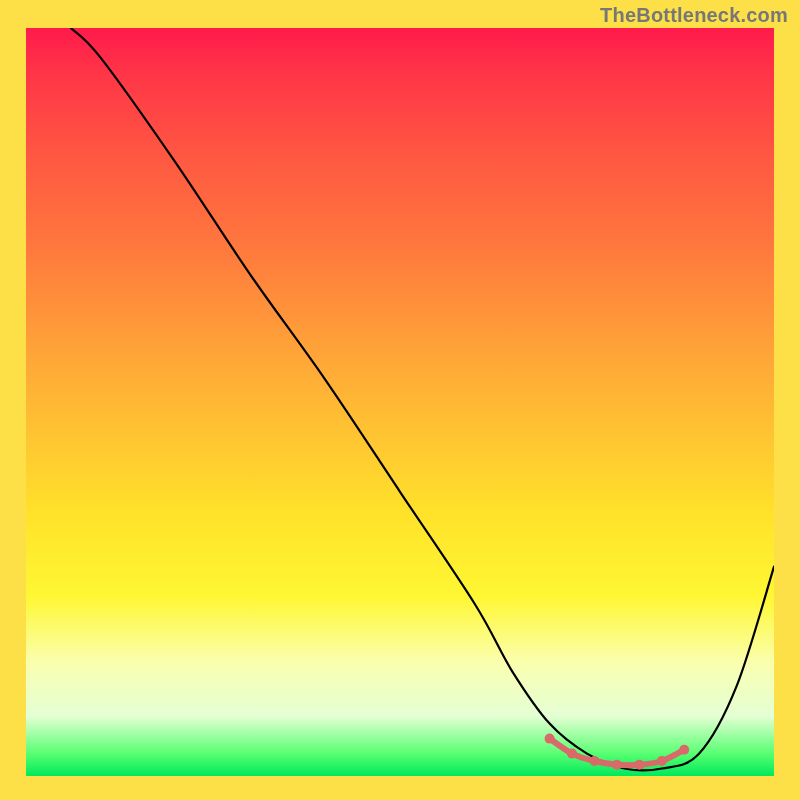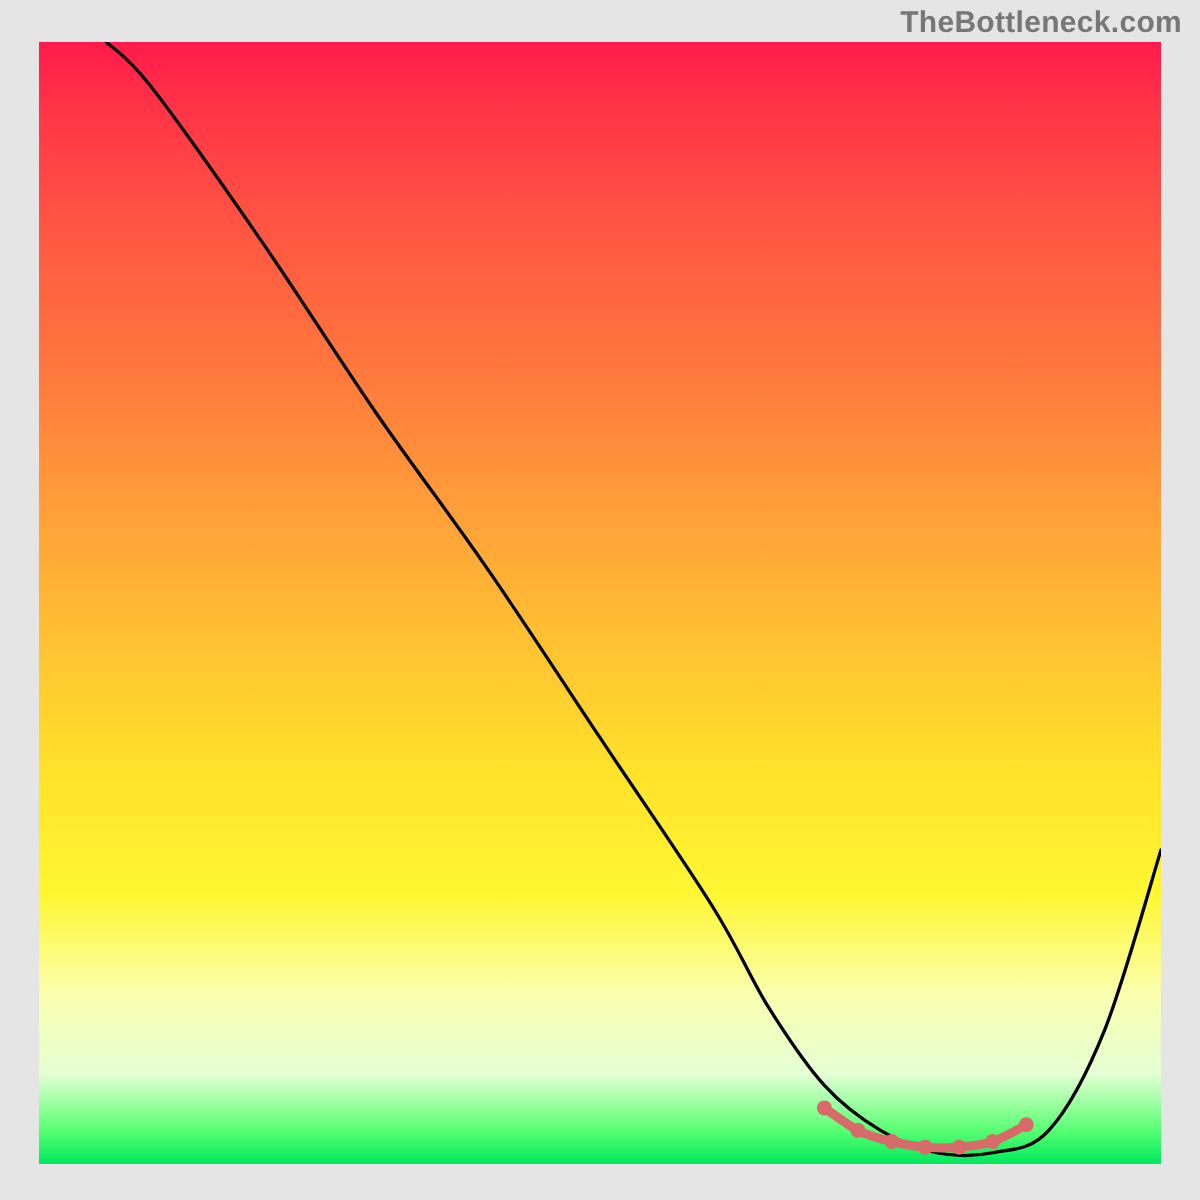--- a/index.html
+++ b/index.html
@@ -7,21 +7,21 @@
     padding: 0;
     width: 800px;
     height: 800px;
     background: #000;
     overflow: hidden;
   }
   .container {
     position: relative;
     width: 800px;
     height: 800px;
-    background: #e5e5e5;
+    background: #fde047;
   }
   .attribution {
     position: absolute;
     top: 4px;
     right: 12px;
     font-family: Arial, Helvetica, sans-serif;
     font-size: 20px;
     font-weight: 600;
     color: #777;
     letter-spacing: 0.2px;

